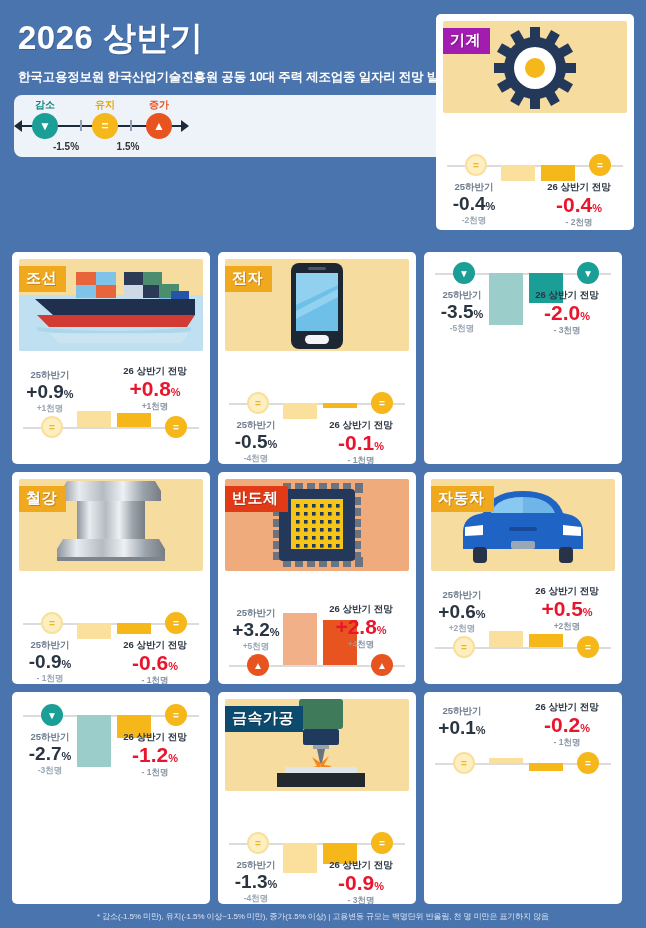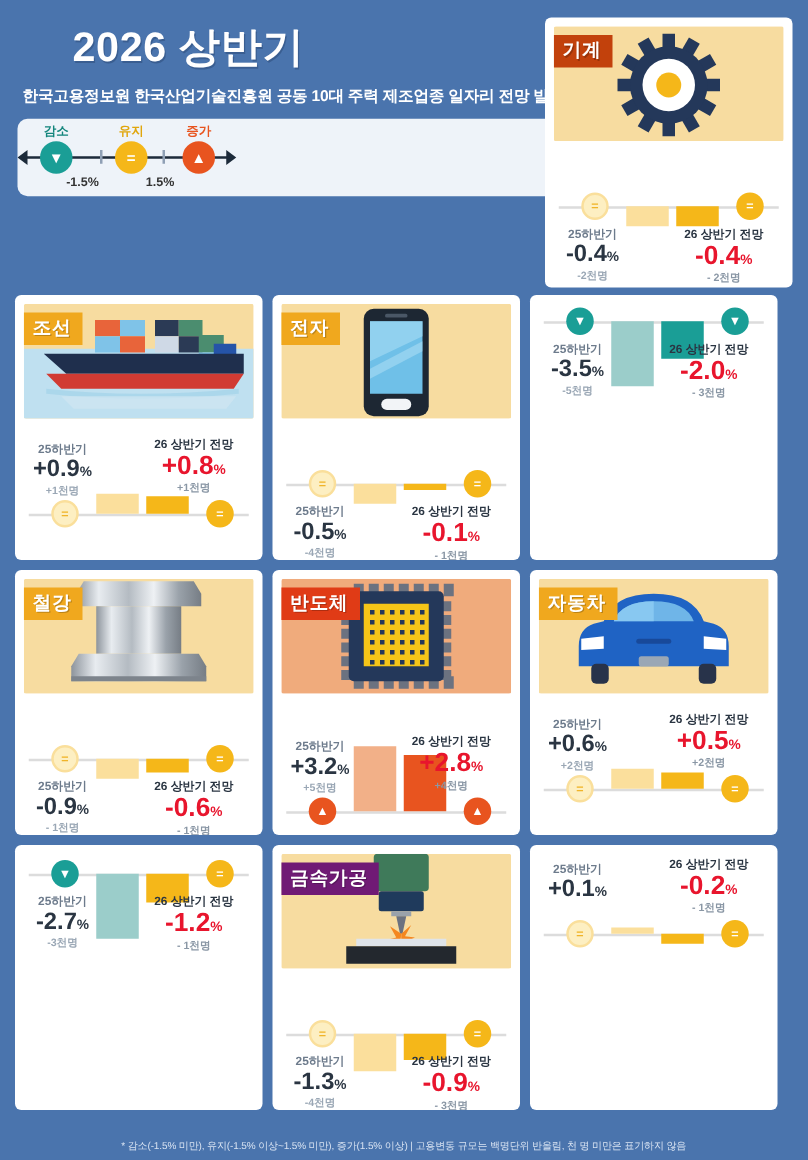--- a/index.html
+++ b/index.html
@@ -13,21 +13,20 @@
 
   
   #header { padding: 18px 0 0 18px; }
   .title-line {
     color: #ffffff;
     font-size: 33px;
     font-weight: bold;
     letter-spacing: 0.5px;
     line-height: 1.22;
     text-shadow: 1px 1px 0 rgba(30,55,95,.35);
-    margin-left: 40px;
   }
   #subtitle {
     color: #ffffff;
     font-size: 12.5px;
     font-weight: bold;
     margin-top: 11px;
     letter-spacing: -0.2px;
   }
 
   
@@ -206,21 +205,21 @@
     <circle cx="128" cy="40" r="3.2" fill="#1e3f6e"></circle>
     <path d="M124 44 q4 -3 8 0 l2 9 -11 0 Z" fill="#ffffff"></path>
     <path d="M124 53 l-3 7 4 1 3 -5 3 5 4 -1 -3 -7 Z" fill="#1e3f6e"></path>
     <path d="M132 45 l8 -3 1 3 -8 3 Z" fill="#ffffff"></path>
     <path d="M132 26 q10 8 4 22 q-9 -5 -4 -22 Z" fill="#a8cbe8" opacity=".85"></path>
     <circle cx="40" cy="42" r="2" fill="#bcd6ee"></circle>
     <circle cx="86" cy="16" r="2" fill="#bcd6ee"></circle>
   </svg>
 </div>
 
-<div id="grid" style="top: 236px;">
+<div id="grid" style="top: 252px;">
     <div class="card">
     <div class="card-hero">
       <div class="hero-art"><svg viewBox="0 0 184 92">
             <rect width="184" height="92" fill="#f7dca0"></rect>
     <rect y="36" width="184" height="56" fill="#bfe0f0"></rect>
     <rect x="57" y="13" width="20" height="13" fill="#e8643a"></rect>
             <rect x="77" y="13" width="20" height="13" fill="#7fc3e8"></rect>
     <rect x="105" y="13" width="19" height="13" fill="#2b3a55"></rect>
             <rect x="124" y="13" width="19" height="13" fill="#4b8d6f"></rect>
     <rect x="57" y="26" width="20" height="13" fill="#7fc3e8"></rect>
@@ -498,21 +497,21 @@
     <rect x="78" y="30" width="36" height="16" rx="2" fill="#1f3a5c"></rect>
     <rect x="88" y="46" width="16" height="4" fill="#9aa2aa"></rect>
     <path d="M92 50 L100 50 L97 64 L95 64 Z" fill="#6b7280"></path>
     <g fill="#f5871f">
               <path d="M96 64 l8 -7 -5 9 8 1 -11 5 Z"></path>
               <path d="M96 64 l-9 -6 5 9 -8 2 11 4 Z"></path>
             </g>
     <rect x="60" y="68" width="72" height="6" fill="#dfe4e9"></rect>
     <rect x="52" y="74" width="88" height="14" fill="#23282e"></rect>
           </svg></div>
-      <div class="card-tag" style="background:#701a75">금속가공</div>
+      <div class="card-tag" style="background:#0c4a6e">금속가공</div>
     </div>
     <div class="chart">
         <div class="axis-line" style="top:50px"></div>
         <div class="bar" style="left:58px;width:34px;top:50px;height:30px;background:#fbdf9c"></div>
         <div class="bar" style="left:98px;width:34px;top:50px;height:20.76923076923077px;background:#f5b719"></div>
         <div class="marker hollow" style="left:22px;top:39px;">=</div>
         <div class="marker" style="left:146px;top:39px;background:#f5b719">=</div>
         <div class="blk" style="left:0px;width:62px;top:66px">
           <div class="per">25하반기</div>
           <div class="pct">-1.3<span class="u">%</span></div>
@@ -567,21 +566,21 @@
               <rect x="-5" y="-41" width="10" height="13" transform="rotate(300)"></rect>
               <rect x="-5" y="-41" width="10" height="13" transform="rotate(330)"></rect>
     </g>
             <circle r="31" fill="#24385a"></circle>
             <circle r="21" fill="#fff"></circle>
     <path d="M0 -16 a16 16 0 0 1 0 32 a12 12 0 0 0 0 -32" fill="#1f7a6e"></path>
     <path d="M0 -16 a16 16 0 0 0 0 32 a12 12 0 0 1 0 -32" fill="#3c8f63"></path>
     <circle r="10" fill="#f5b719"></circle>
           </g>
         </svg></div>
-      <div class="card-tag" style="background:#c2410c">기계</div>
+      <div class="card-tag" style="background:#a21caf">기계</div>
     </div>
     <div class="chart">
       <div class="axis-line" style="top:50px"></div>
       <div class="bar" style="left:58px;width:34px;top:50px;height:16px;background:#fbdf9c"></div>
       <div class="bar" style="left:98px;width:34px;top:50px;height:16px;background:#f5b719"></div>
       <div class="marker hollow" style="left:22px;top:39px;">=</div>
       <div class="marker" style="left:146px;top:39px;background:#f5b719">=</div>
       <div class="blk" style="left:0px;width:62px;top:66px">
           <div class="per">25하반기</div>
           <div class="pct">-0.4<span class="u">%</span></div>

